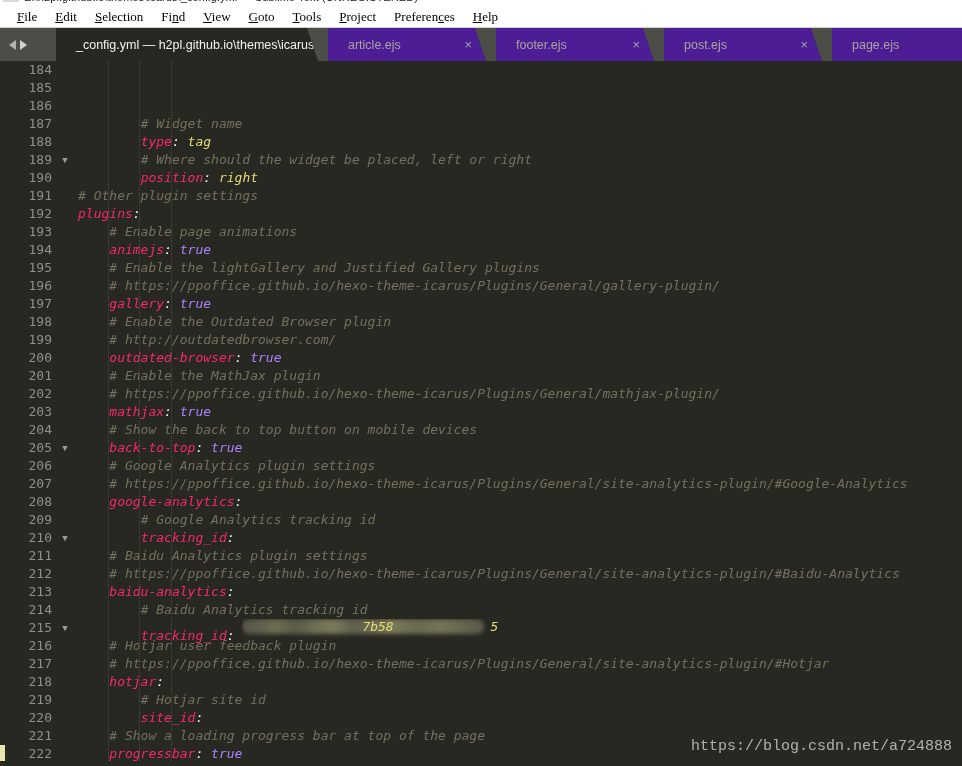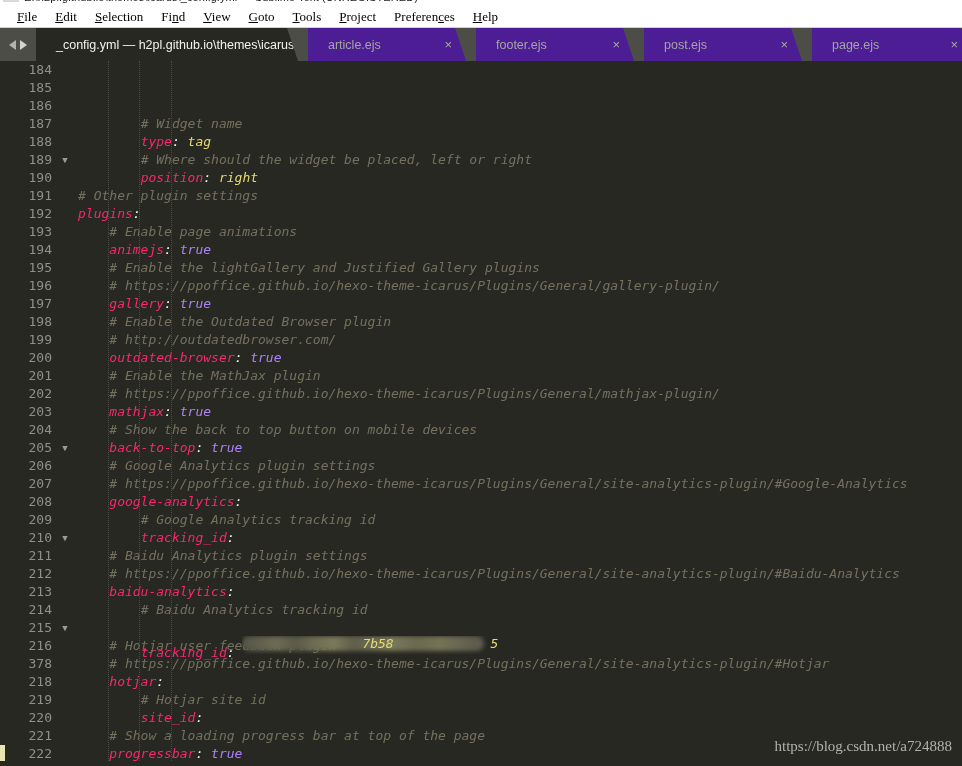--- a/index.html
+++ b/index.html
@@ -112,20 +112,21 @@
     font-size: 12.5px;
     white-space: nowrap;
     cursor: default;
     margin-right: 10px;
     
     clip-path: polygon(0 0, calc(100% - 11px) 0, 100% 100%, 0 100%);
   }
   .tab.active {
     background: #272822;
     color: #f2f2ec;
+    margin-left: 20px;
   }
   .tab .tab-label { margin-right: 26px; }
   .tab .tab-close {
     font-size: 13px;
     color: #a8a8a1;
     line-height: 1;
   }
   .tab.active .tab-close { color: #cfcfc7; }
 
   
@@ -208,21 +209,20 @@
   .c-str     { color: #e6db74; }
   .c-bool    { color: #ae81ff; }
 
   
   .redact {
     display: inline-block;
     vertical-align: text-bottom;
     position: relative;
     height: 24px;
     overflow: hidden;
-    margin-top: 17px;
   }
   .redact .blur {
     position: absolute;
     left: 0; top: 0;
     height: 15px;
     border-radius: 7px;
     background: linear-gradient(90deg,
        #55554a 0%, #5f5f4c 7%, #6d6c52 14%, #5a5a49 22%,
        #6e6d53 30%, #7b7a5a 38%, #605f4c 46%, #6b6a52 54%,
        #7a795a 62%, #6a6950 72%, #747356 82%, #656450 92%, #59584b 100%);
@@ -234,21 +234,21 @@
     font-family: "DejaVu Sans Mono", monospace;
     font-size: 13px;
     line-height: 15px;
   }
 
   
   .watermark {
     position: absolute;
     right: 10px;
     bottom: 6px;
-    font-family: Liberation Serif, serif;
+    font-family: Liberation Mono, monospace;
     font-size: 15px;
     color: #c9c9c2;
     opacity: 0.85;
     white-space: nowrap;
     pointer-events: none;
   }
 </style>
 </head>
 <body>
 
@@ -332,21 +332,21 @@
         <div>207</div>
         <div>208</div>
         <div>209</div>
         <div>210</div>
         <div>211</div>
         <div>212</div>
         <div>213</div>
         <div>214</div>
         <div>215</div>
         <div>216</div>
-        <div>378</div>
+        <div>217</div>
         <div>218</div>
         <div>219</div>
         <div>220</div>
         <div>221</div>
         <div>222</div>
       </div>
     <div class="foldcol" id="foldcol">
         <div>&nbsp;</div>
         <div>&nbsp;</div>
         <div>&nbsp;</div>

